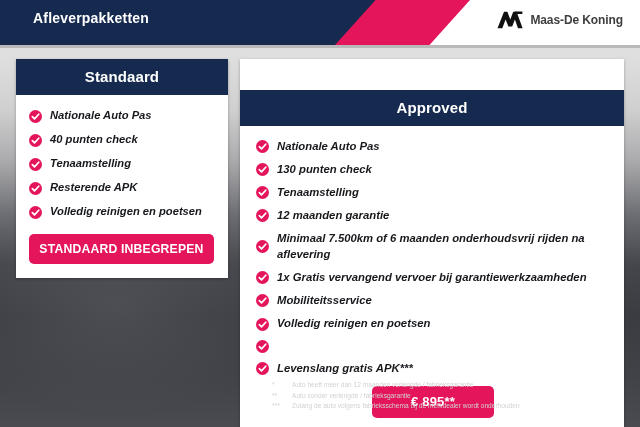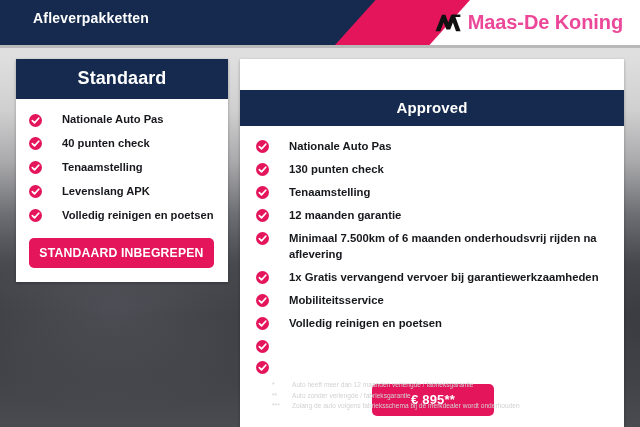--- a/index.html
+++ b/index.html
@@ -77,22 +77,22 @@
     position: absolute;
     right: 17px;
     top: 11px;
     display: flex;
     align-items: center;
     gap: 7px;
     z-index: 3;
   }
   #brand-mark { display: block; }
   #brand-name {
-    color: #ec4899;
-    font-size: 20px;
+    color: #404040;
+    font-size: 12px;
     font-weight: bold;
     letter-spacing: -0.1px;
     white-space: nowrap;
     text-align: center;
   }
 
   #header-rule {
     position: absolute;
     top: 45px; left: 0;
     width: 640px;
@@ -113,33 +113,34 @@
 
   .card-head {
     background: #152a4e;
     color: #ffffff;
     text-align: center;
     font-size: 15px;
     font-weight: bold;
     padding: 9px 4px 10px;
     letter-spacing: 0.1px;
   }
-  #card-standaard .card-head { font-size: 18px; }
+  #card-standaard .card-head { font-size: 15px; }
   #card-approved  .card-head { font-size: 15px; margin-top: 31px; }
 
   .card-body { padding: 13px 14px 14px 13px; }
   #card-approved .card-body { padding: 12px 14px 10px 16px; }
 
   
   ul.features { list-style: none; }
   ul.features li {
     display: flex;
-    align-items: flex-start;
-    gap: 20px;
+    align-items: center;
+    gap: 8px;
     margin-bottom: 8px;
+    font-style: italic;
   }
   #card-approved ul.features li { margin-bottom: 7px; }
 
   .check-icon {
     flex: 0 0 auto;
     width: 13px;
     height: 13px;
     margin-top: 1.5px;
     display: block;
   }
@@ -255,21 +256,21 @@
           <circle cx="8" cy="8" r="8" fill="#e4155b"></circle>
           <path d="M4.1 8.2 L6.8 10.9 L12.0 5.2" fill="none" stroke="#ffffff" stroke-width="2.1" stroke-linecap="round" stroke-linejoin="round"></path>
         </svg>
         <span class="feat-text">Tenaamstelling</span>
       </li>
       <li>
         <svg class="check-icon" viewBox="0 0 16 16">
           <circle cx="8" cy="8" r="8" fill="#e4155b"></circle>
           <path d="M4.1 8.2 L6.8 10.9 L12.0 5.2" fill="none" stroke="#ffffff" stroke-width="2.1" stroke-linecap="round" stroke-linejoin="round"></path>
         </svg>
-        <span class="feat-text">Levenslang APK</span>
+        <span class="feat-text">Resterende APK</span>
       </li>
       <li>
         <svg class="check-icon" viewBox="0 0 16 16">
           <circle cx="8" cy="8" r="8" fill="#e4155b"></circle>
           <path d="M4.1 8.2 L6.8 10.9 L12.0 5.2" fill="none" stroke="#ffffff" stroke-width="2.1" stroke-linecap="round" stroke-linejoin="round"></path>
         </svg>
         <span class="feat-text">Volledig reinigen en poetsen</span>
       </li>
     </ul>
     <button class="pink-btn" id="btn-standaard-inbegrepen">STANDAARD INBEGREPEN</button>
@@ -340,20 +341,21 @@
         <svg class="check-icon" viewBox="0 0 16 16">
           <circle cx="8" cy="8" r="8" fill="#e4155b"></circle>
           <path d="M4.1 8.2 L6.8 10.9 L12.0 5.2" fill="none" stroke="#ffffff" stroke-width="2.1" stroke-linecap="round" stroke-linejoin="round"></path>
         </svg>
       </li>
       <li>
         <svg class="check-icon" viewBox="0 0 16 16">
           <circle cx="8" cy="8" r="8" fill="#e4155b"></circle>
           <path d="M4.1 8.2 L6.8 10.9 L12.0 5.2" fill="none" stroke="#ffffff" stroke-width="2.1" stroke-linecap="round" stroke-linejoin="round"></path>
         </svg>
+        <span class="feat-text">Levenslang gratis APK***</span>
       </li>
     </ul>
 
     <div id="price-row">
       <button class="pink-btn price-btn">€ 895**</button>
     </div>
   </div>
 </div>
 
 <div id="footnotes">

